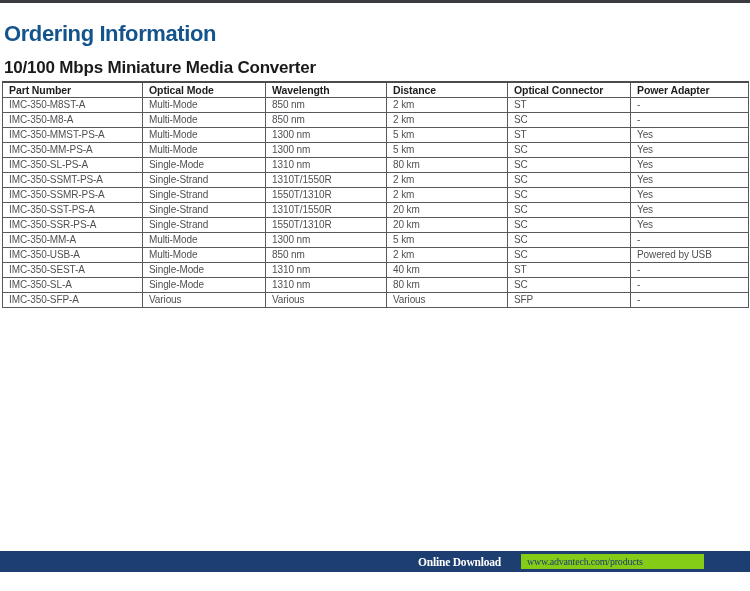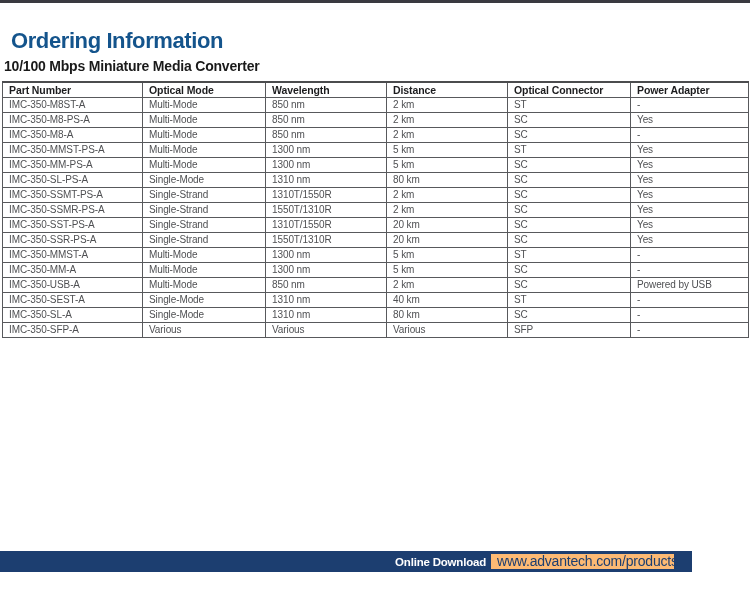--- a/index.html
+++ b/index.html
@@ -22,31 +22,31 @@
   }
   .top-bar {
     position: absolute;
     top: 0; left: 0;
     width: 750px; height: 3px;
     background: var(--top-bar);
   }
   .page-title {
     position: absolute;
     top: 21px; left: 4px;
-    margin: 7px;
+    margin: 0;
     font-size: 22px;
     font-weight: bold;
     letter-spacing: -0.4px;
     color: var(--heading-blue);
   }
   .section-subtitle {
     position: absolute;
     top: 58px; left: 4px;
     margin: 0;
-    font-size: 14px;
+    font-size: 17px;
     font-weight: bold;
     letter-spacing: -0.2px;
     color: #1a1a1a;
   }
   table.ordering {
     position: absolute;
     top: 81px; left: 2px;
     width: 746px;
     border-collapse: collapse;
     table-layout: fixed;
@@ -70,44 +70,46 @@
     color: var(--header-text);
     border-bottom-width: 1px;
   }
   table.ordering td {
     font-weight: normal;
     color: var(--cell-text);
   }
   .footer-bar {
     position: absolute;
     top: 551px; left: 0;
-    width: 692px; height: 21px;
+    width: 750px; height: 21px;
     background: var(--footer-navy);
     display: flex;
     align-items: center;
     justify-content: flex-end;
-    padding-right: 18px;
+    padding-right: 46px;
+    font-family: Liberation Serif, serif;
   }
   .footer-label {
     color: #ffffff;
     font-weight: bold;
     font-size: 11.5px;
     letter-spacing: -0.2px;
     margin-right: 5px;
   }
   .footer-url-box {
     display: inline-block;
-    background: #fdba74;
+    background: #84cc16;
     color: var(--footer-navy);
-    font-size: 14px;
+    font-size: 10px;
     letter-spacing: -0.2px;
     width: 183px;
     height: 15px;
     line-height: 15px;
     padding-left: 6px;
+    margin-left: 15px;
   }
 </style>
 </head>
 <body>
 
 <div class="page">
 
   <div class="top-bar"></div>
 
   <h1 class="page-title">Ordering Information</h1>
@@ -136,28 +138,20 @@
     <tbody>
         <tr>
           <td>IMC-350-M8ST-A</td>
           <td>Multi-Mode</td>
           <td>850 nm</td>
           <td>2 km</td>
           <td>ST</td>
           <td>-</td>
         </tr>
         <tr>
-          <td>IMC-350-M8-PS-A</td>
-          <td>Multi-Mode</td>
-          <td>850 nm</td>
-          <td>2 km</td>
-          <td>SC</td>
-          <td>Yes</td>
-        </tr>
-        <tr>
           <td>IMC-350-M8-A</td>
           <td>Multi-Mode</td>
           <td>850 nm</td>
           <td>2 km</td>
           <td>SC</td>
           <td>-</td>
         </tr>
         <tr>
           <td>IMC-350-MMST-PS-A</td>
           <td>Multi-Mode</td>
@@ -206,28 +200,20 @@
           <td>SC</td>
           <td>Yes</td>
         </tr>
         <tr>
           <td>IMC-350-SSR-PS-A</td>
           <td>Single-Strand</td>
           <td>1550T/1310R</td>
           <td>20 km</td>
           <td>SC</td>
           <td>Yes</td>
-        </tr>
-        <tr>
-          <td>IMC-350-MMST-A</td>
-          <td>Multi-Mode</td>
-          <td>1300 nm</td>
-          <td>5 km</td>
-          <td>ST</td>
-          <td>-</td>
         </tr>
         <tr>
           <td>IMC-350-MM-A</td>
           <td>Multi-Mode</td>
           <td>1300 nm</td>
           <td>5 km</td>
           <td>SC</td>
           <td>-</td>
         </tr>
         <tr>

